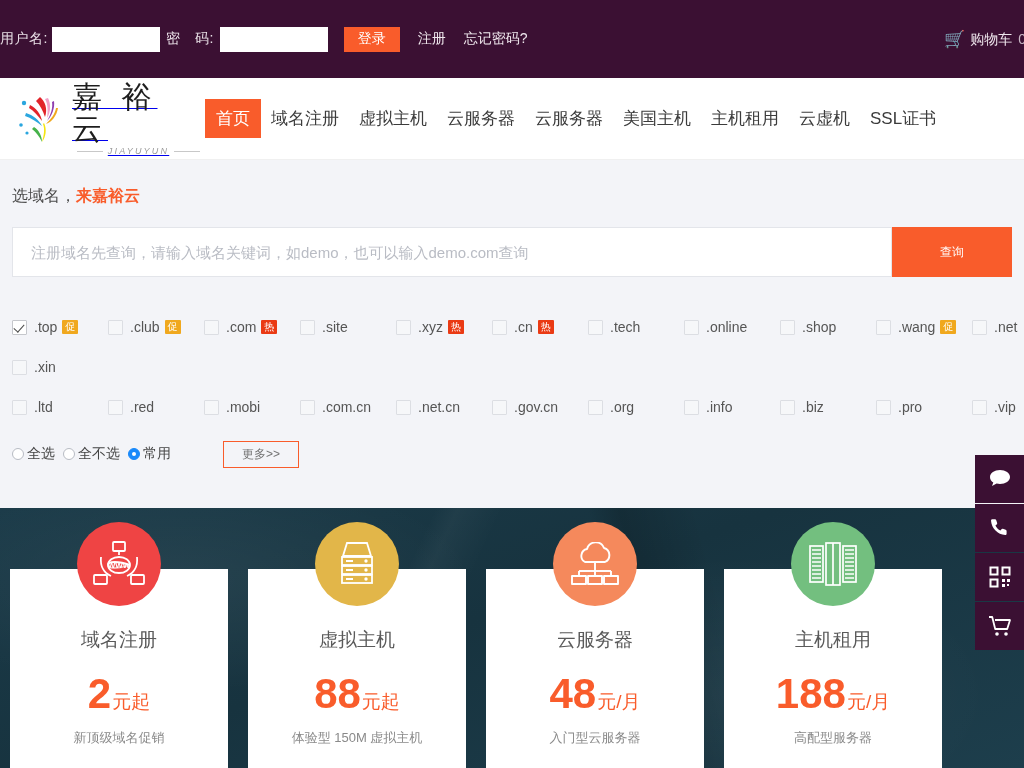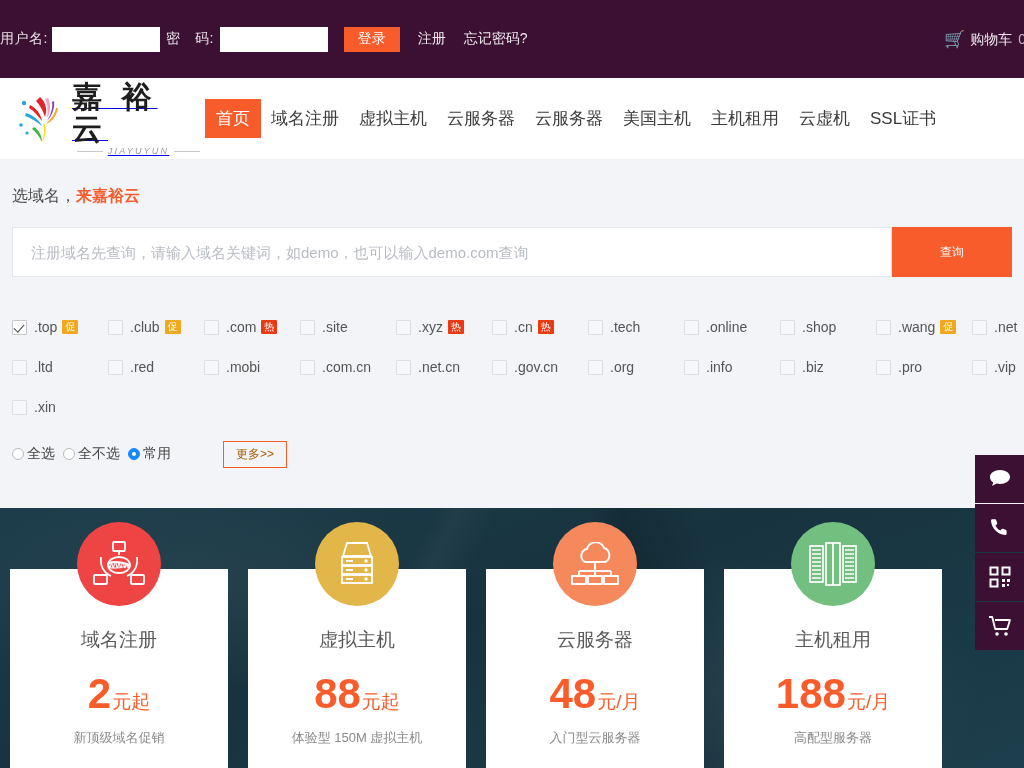--- a/index.html
+++ b/index.html
@@ -79,21 +79,21 @@
     display: flex;
     align-items: center;
     border-bottom: 1px solid #f0f0f0;
   }
   .logo { display: flex; align-items: center; padding-left: 14px; width: 205px; }
   .logo-mark { width: 52px; height: 56px; flex: 0 0 52px; }
   .logo-text { margin-left: 6px; }
   .logo-cn {
     font-size: 30px; color: #1d1d1d; letter-spacing: 6px;
     font-family: "Liberation Serif", "DejaVu Serif", serif;
-    font-weight: bold; line-height: 1.05;
+    font-weight: normal; line-height: 1.05;
   }
   .logo-sub {
     display: flex; align-items: center; justify-content: center;
     font-size: 9px; color: #9b9b9b; letter-spacing: 2.2px;
     font-style: italic; margin-top: 2px;
   }
   .logo-sub .bar { flex: 1; height: 1px; background: #c8c8c8; margin: 0 5px; min-width: 14px; }
 
   .nav { display: flex; align-items: center; height: 100%; }
   .nav-item {
@@ -185,24 +185,24 @@
   .rb.sel { border-color: #1989fa; background: #1989fa; }
   .rb.sel::after {
     content: ""; position: absolute;
     left: 3px; top: 3px; width: 4px; height: 4px;
     border-radius: 50%; background: #fff;
   }
   .rtxt { font-size: 14px; color: #444; }
   .more-btn {
     margin-left: 44px;
     border: 1px solid #f95c2b;
-    color: #a16207;
+    color: #737373;
     background: transparent;
     font-size: 12px;
-    padding: 4px 12px;
+    padding: 4px 18px;
     cursor: pointer;
     font-family: inherit;
   }
 
   
   .banner {
     position: relative;
     height: 260px;
     background:
       radial-gradient(ellipse 420px 160px at 18% 28%, rgba(255,255,255,.055), transparent 70%),
@@ -381,20 +381,26 @@
         <label class="tld">
           <span class="cb"></span>
           <span class="tld-name">.wang</span>
           <span class="badge cu">促</span>
         </label>
         <label class="tld">
           <span class="cb"></span>
           <span class="tld-name">.net</span>
         </label>
       </div>
+    <div class="tld-row" id="row3">
+        <label class="tld">
+          <span class="cb"></span>
+          <span class="tld-name">.xin</span>
+        </label>
+      </div>
     <div class="tld-row" id="row2">
         <label class="tld">
           <span class="cb"></span>
           <span class="tld-name">.ltd</span>
         </label>
         <label class="tld">
           <span class="cb"></span>
           <span class="tld-name">.red</span>
         </label>
         <label class="tld">
@@ -425,26 +431,20 @@
           <span class="cb"></span>
           <span class="tld-name">.biz</span>
         </label>
         <label class="tld">
           <span class="cb"></span>
           <span class="tld-name">.pro</span>
         </label>
         <label class="tld">
           <span class="cb"></span>
           <span class="tld-name">.vip</span>
-        </label>
-      </div>
-    <div class="tld-row" id="row3">
-        <label class="tld">
-          <span class="cb"></span>
-          <span class="tld-name">.xin</span>
         </label>
       </div>
   </div>
 
   <div class="ctrl-row">
     <div class="radio-grp" id="radios">
         <label class="rlabel">
           <span class="rb"></span>
           <span class="rtxt">全选</span>
         </label>

